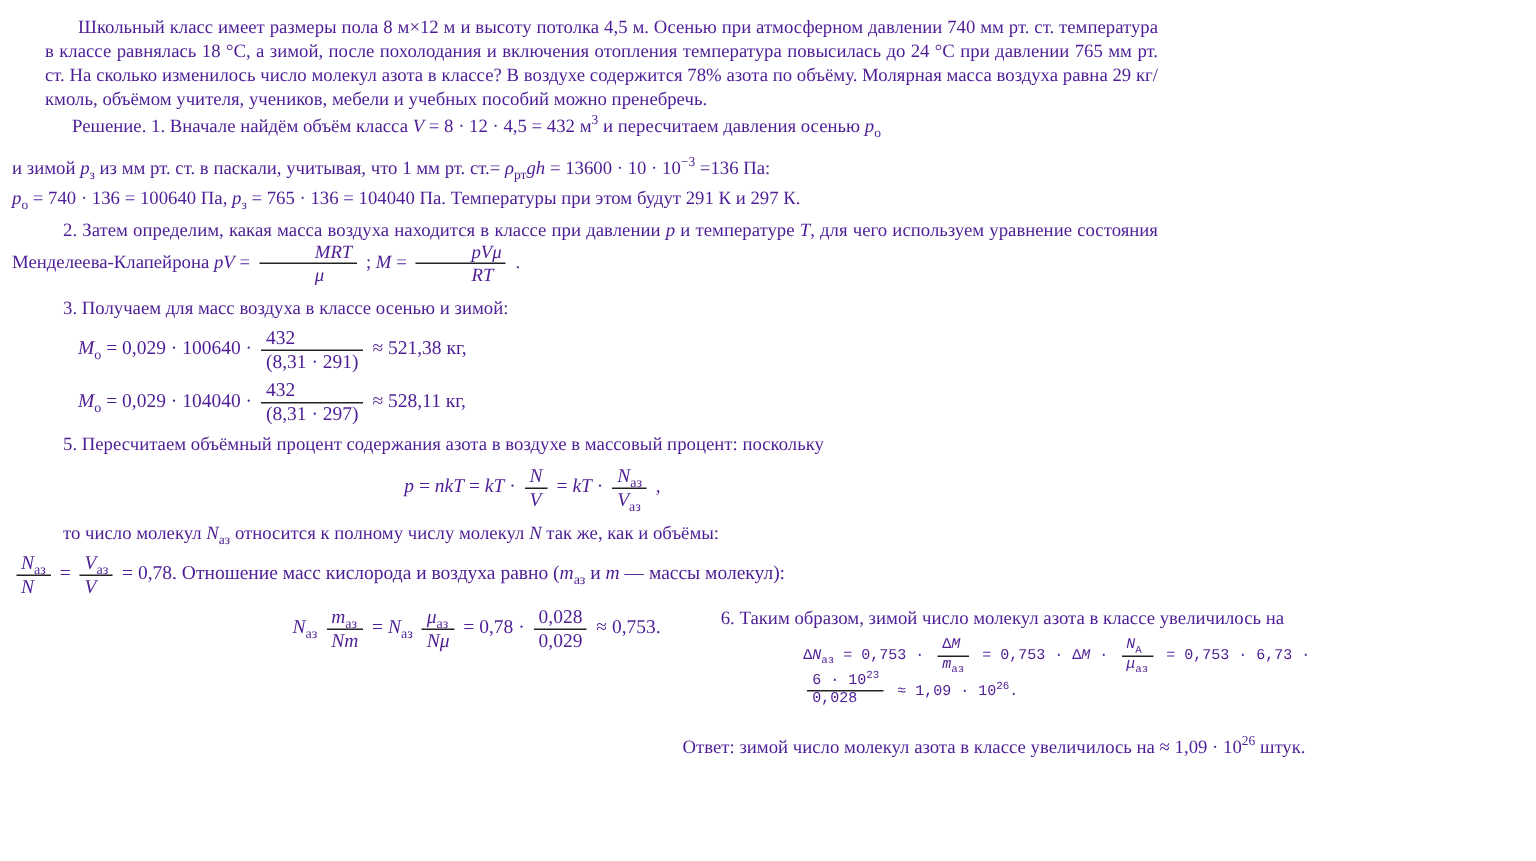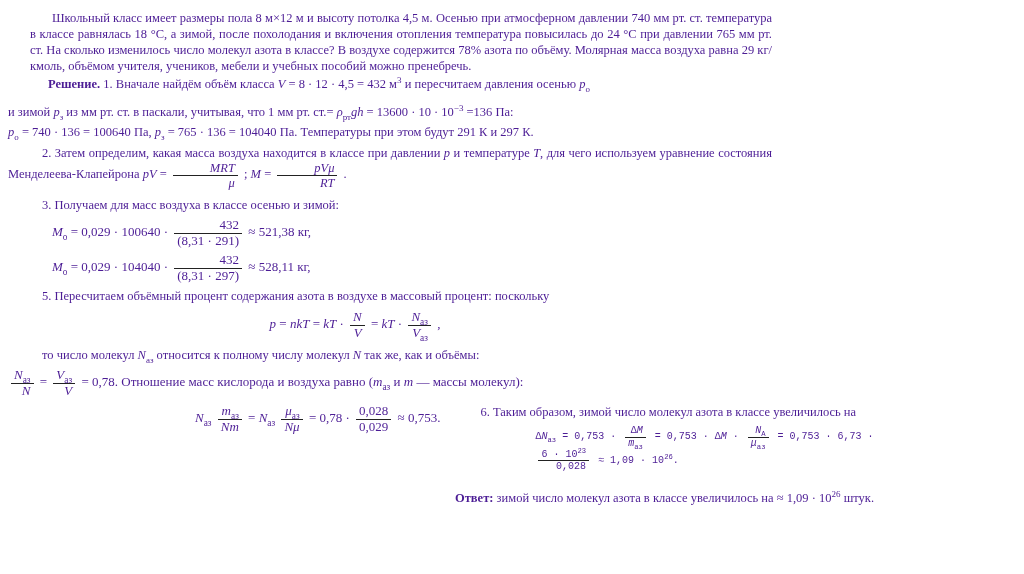--- a/index.html
+++ b/index.html
@@ -3,23 +3,23 @@
 <meta charset="utf-8">
 <style>
   * { margin:0; padding:0; box-sizing:border-box; }
   html,body { background:#ffffff; }
   .page {
     width:1024px; height:574px; background:#ffffff; overflow:hidden;
     font-family:"Liberation Serif", serif; color:#4c1d95;
     font-size:12.5px; line-height:16px; position:relative;
   }
   i { font-style:italic; }
-  b { font-weight:bold; }
+  b { font-weight:normal; }
   sub, sup { font-size:0.72em; line-height:0; }
-  .frac { display:inline-block; vertical-align:middle; text-align:right; margin:0 3px; line-height:1.12; }
+  .frac { display:inline-block; vertical-align:middle; text-align:left; margin:0 3px; line-height:1.12; }
   .frac .fnum, .frac .fden { display:block; padding:0 3px; }
   .frac .fden { border-top:1px solid #222; }
 
   .p-problem  { margin:10px 252px 0 30px; text-indent:22px; text-align:justify; }
   .p-reshenie { margin:2px 252px 0 30px; text-indent:18px; }
   .p-flush    { margin-left:8px; }
   .m-note     { margin-top:12px; }
   .m-vals     { margin-top:4px; }
   .p-step2    { margin:5px 252px 0 8px; text-indent:34px; text-align:justify; }
   .p-step3    { margin:7px 0 0 42px; }

